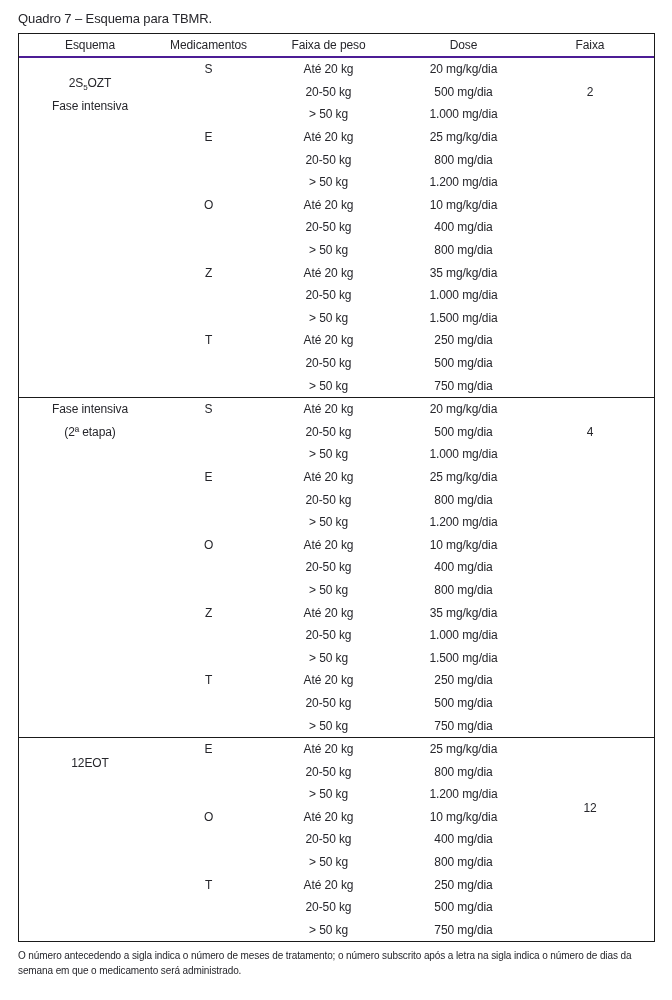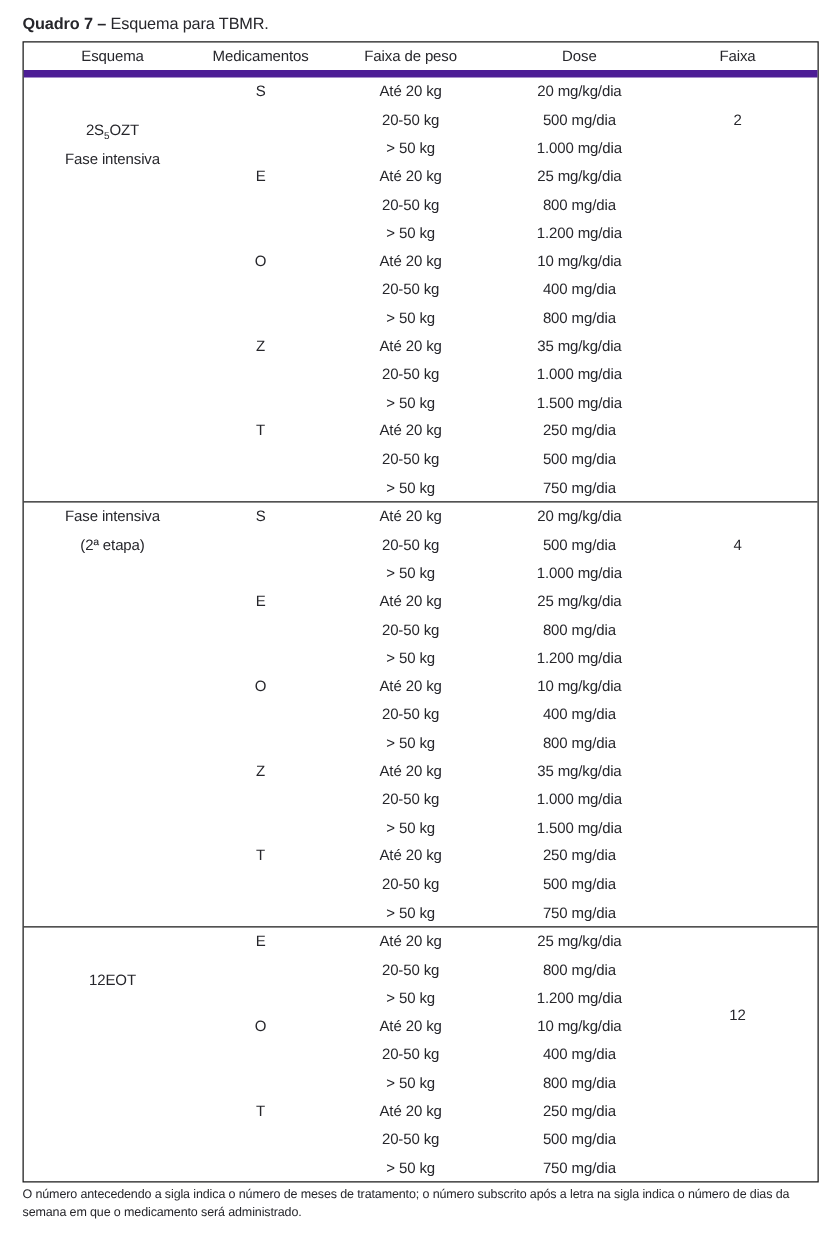--- a/index.html
+++ b/index.html
@@ -2,39 +2,39 @@
 <html><head>
 <meta charset="utf-8">
 <style>
   html,body{margin:0;padding:0;}
   body{
     width:672px;height:1000px;background:#ffffff;position:relative;
     font-family:"Liberation Sans", sans-serif;color:#26262b;
     letter-spacing:-0.1px;
   }
   .title{position:absolute;left:18px;top:11px;font-size:13px;}
-  .title .bold{font-weight:bold;}
+  .title .bold{font-weight:normal;}
   .quadro-table{
     position:absolute;left:18px;top:33px;width:635px;
     border:1px solid #1a1a1a;
   }
   .thead{
     display:grid;grid-template-columns:142px 95px 145px 125px 128px;
     height:22px;align-items:center;text-align:center;
-    border-bottom:6px solid #4c1d95;font-size:12px;
+    border-bottom:2px solid #4c1d95;font-size:12px;
   }
   .section{
     display:grid;grid-template-columns:142px 95px 145px 125px 128px;
     grid-auto-rows:22.6px;font-size:12px;
     border-bottom:1px solid #1a1a1a;
   }
   .section:last-child{border-bottom:none;}
   .cell{display:flex;align-items:center;justify-content:center;white-space:nowrap;}
   .esquema{grid-column:1;text-align:center;line-height:22.6px;}
-  .sigla{margin-top:31px;}
+  .sigla{margin-top:14px;}
   sub{font-size:8px;line-height:0;}
   .footnote{
     position:absolute;left:18px;top:948px;width:646px;
     font-size:10px;line-height:15px;
   }
 </style>
 </head>
 <body>
 
 <div class="title">

